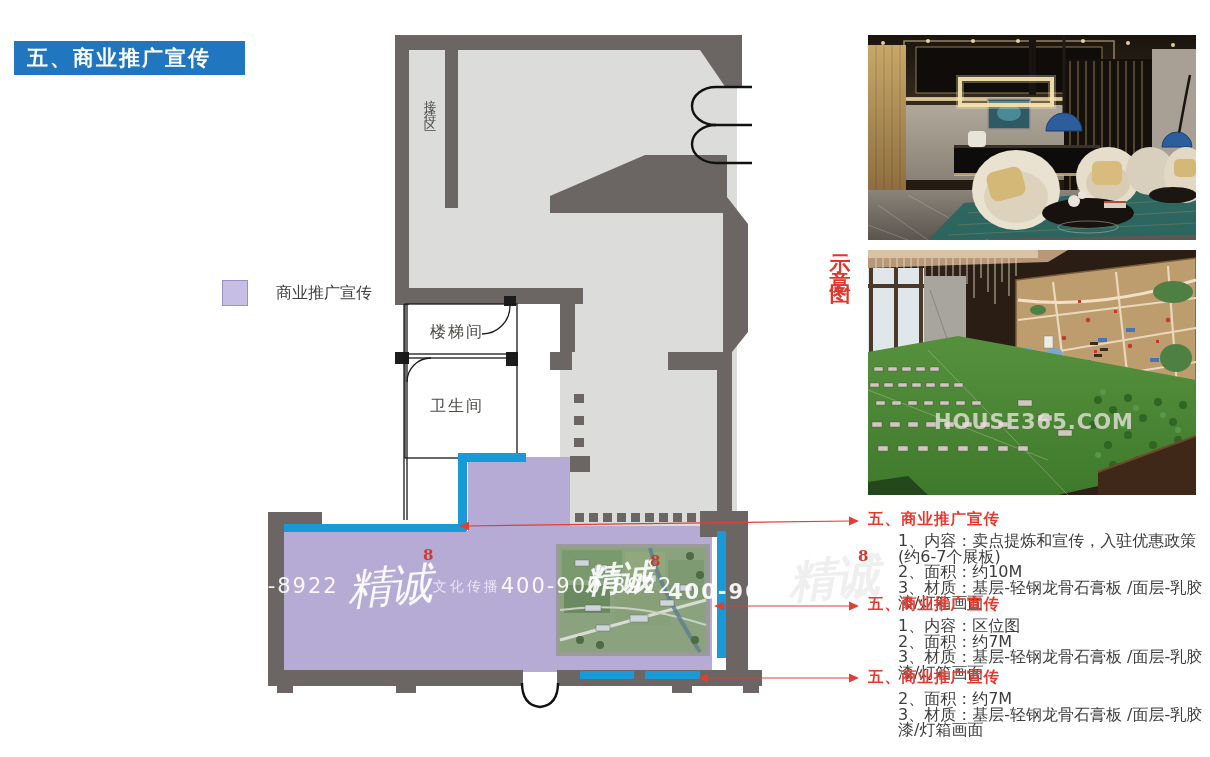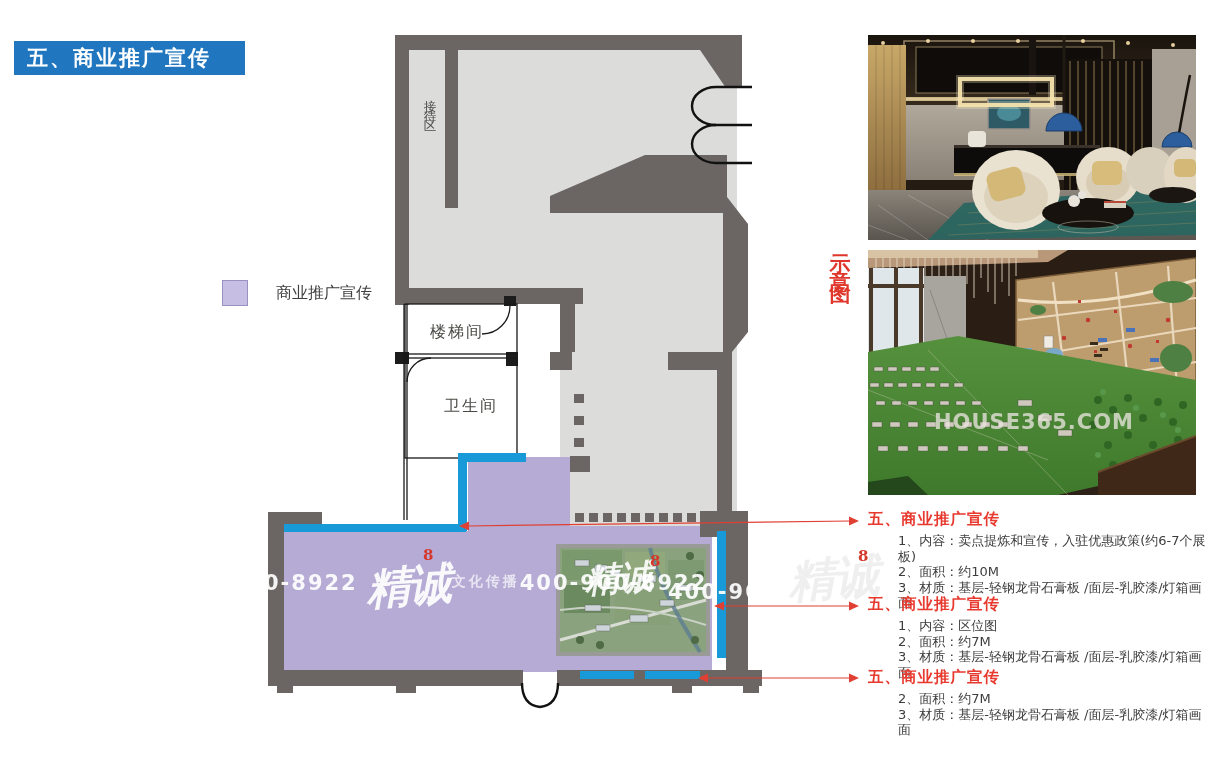--- a/index.html
+++ b/index.html
@@ -16,42 +16,42 @@
   .legend-swatch{width:24px;height:24px;background:#c7bfe3;border:1px solid #9a90c2;display:inline-block;}
   .legend-label{font-size:16px;color:#3f3f3f;}
   
   .room-v{writing-mode:vertical-rl;text-orientation:upright;letter-spacing:10px;
           font-size:12.5px;color:#4a4a46;}
   .room-h{font-size:16px;color:#4a4a46;letter-spacing:2px;}
   
   .side-label{left:826px;top:238px;writing-mode:vertical-rl;text-orientation:upright;
               font-size:21px;font-weight:bold;color:#e0372c;letter-spacing:15px;}
   
-  .wm-row{left:220px;top:566px;display:flex;align-items:flex-start;color:rgba(255,255,255,.92);
-          font-weight:bold;pointer-events:none;}
+  .wm-row{left:212px;top:566px;display:flex;align-items:center;color:rgba(255,255,255,.92);
+          font-weight:normal;pointer-events:none;}
   .wm-phone{font-size:21px;letter-spacing:2px;line-height:34px;}
   .wm-brand{font-size:44px;font-style:italic;line-height:40px;letter-spacing:-2px;
             transform:rotate(-4deg);margin:0 2px 0 8px;}
   .wm-sub{font-size:14px;letter-spacing:3px;opacity:.75;line-height:30px;margin-right:0;}
   .wm-brand2{left:585px;top:556px;font-size:34px;font-style:italic;font-weight:bold;
              color:rgba(255,255,255,.9);transform:rotate(-4deg);}
   .wm-phone2{left:668px;top:580px;font-size:21px;font-weight:bold;letter-spacing:2px;
              color:rgba(255,255,255,.92);}
   .wm-ghost{left:788px;top:548px;font-size:46px;font-style:italic;font-weight:bold;
             color:rgba(100,100,100,.10);transform:rotate(-4deg);}
   .seal{position:absolute;color:#d5372b;font-weight:bold;font-size:15px;
         font-family:"DejaVu Serif","Liberation Serif",serif;}
   
   .photo{overflow:hidden;}
   .house-wm{left:878px;top:410px;width:312px;text-align:center;font-size:21px;font-weight:bold;
             letter-spacing:1px;color:rgba(232,228,220,.78);}
   
   .anno{left:868px;width:342px;}
   .anno-title{font-size:15.5px;font-weight:bold;color:#e8392e;letter-spacing:1px;margin-bottom:3px;}
-  .anno-item{display:block;margin-left:30px;font-size:13px;line-height:15.5px;color:#3d3d3d;}
+  .anno-item{display:block;margin-left:30px;font-size:16px;line-height:15.5px;color:#3d3d3d;}
 </style>
 </head>
 <body>
 
 <div class="canvas">
 
   <svg class="abs" style="left:0;top:0" width="1210" height="757" viewBox="0 0 1210 757">
 
     <g fill="#dcdcda">
       <rect x="403" y="42" width="334" height="260"></rect>
@@ -190,21 +190,21 @@
 
   <div class="abs title-bar">五、商业推广宣传</div>
 
   <div class="abs legend">
     <span class="legend-swatch"></span>
     <span class="legend-label">商业推广宣传</span>
   </div>
 
   <div class="abs room-v" style="left:421px;top:90px">接待区</div>
   <div class="abs room-h" style="left:430px;top:322px">楼梯间</div>
-  <div class="abs room-h" style="left:444px;top:396px">卫生间</div>
+  <div class="abs room-h" style="left:430px;top:396px">卫生间</div>
 
   <div class="abs side-label">示意图</div>
 
   <div class="abs wm-row">
     <span class="wm-phone">-900-8922</span>
     <span class="wm-brand">精诚</span>
     <span class="wm-sub">文化传播</span>
     <span class="wm-phone">400-900-8922</span>
   </div>
   <div class="abs wm-brand2">精诚</div>

